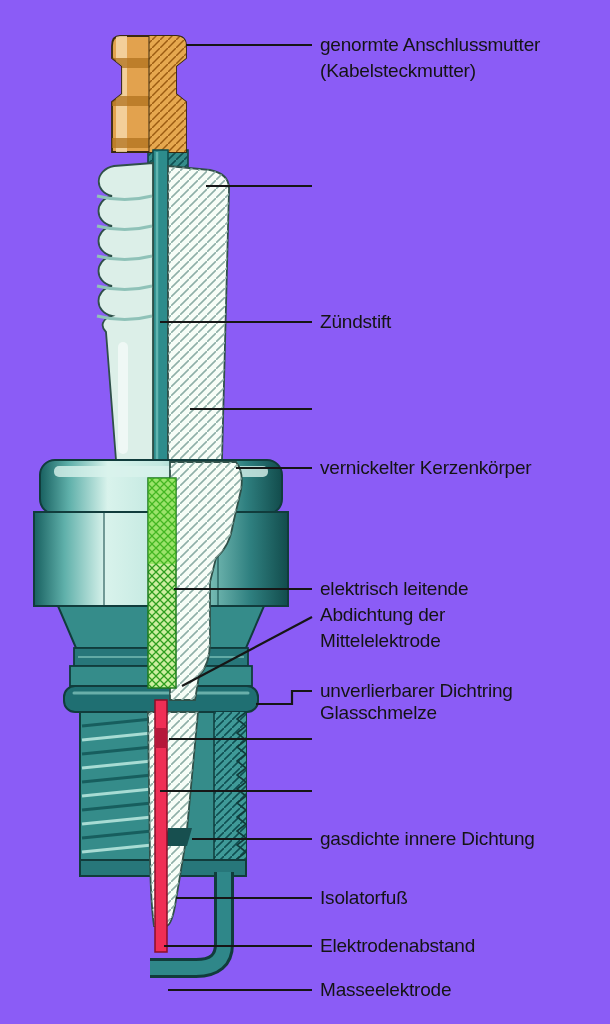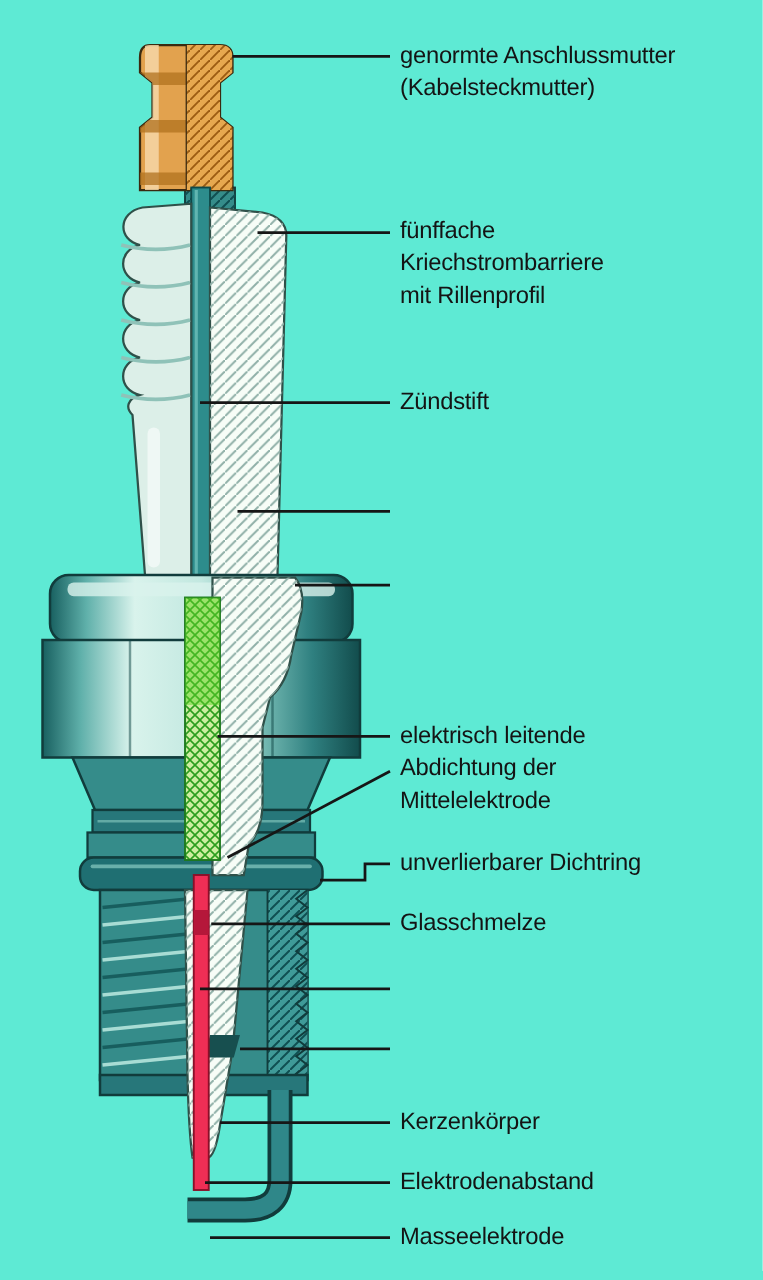--- a/index.html
+++ b/index.html
@@ -1,19 +1,19 @@
 <!DOCTYPE html>
 <html><head>
 <meta charset="utf-8">
 <style>
   html,body{margin:0;padding:0;}
   .stage{
     position:relative;
     width:610px;height:1024px;
-    background:#5eead4;
+    background:#8b5cf6;
     overflow:hidden;
     font-family:"Liberation Sans",sans-serif;
   }
   .stage svg{position:absolute;left:0;top:0;}
   .label{
     position:absolute;
     left:320px;
     max-width:288px;
     font-size:19px;
     line-height:26px;
@@ -181,26 +181,25 @@
     <line x1="160" y1="791" x2="312" y2="791"></line>
     <line x1="192" y1="839" x2="312" y2="839"></line>
     <line x1="176" y1="898" x2="312" y2="898"></line>
     <line x1="164" y1="946" x2="312" y2="946"></line>
     <line x1="168" y1="990" x2="312" y2="990"></line>
   </g>
 </svg>
 
   <div class="label" style="top:32px">genormte Anschlussmutter
 (Kabelsteckmutter)</div>
-  <div class="label" style="top:172px">fünffache
-Kriechstrombarriere
-mit Rillenprofil</div>
   <div class="label" style="top:309px">Zündstift</div>
+  <div class="label" style="top:455px">vernickelter Kerzenkörper</div>
   <div class="label" style="top:678px">unverlierbarer Dichtring</div>
   <div class="label" style="top:576px">elektrisch leitende
 Abdichtung der
 Mittelelektrode</div>
-  <div class="label" style="top:726px">Glasschmelze</div>
-  <div class="label" style="top:885px">Kerzenkörper</div>
+  <div class="label" style="top:700px">Glasschmelze</div>
+  <div class="label" style="top:826px">gasdichte innere Dichtung</div>
+  <div class="label" style="top:885px">Isolatorfuß</div>
   <div class="label" style="top:933px">Elektrodenabstand</div>
   <div class="label" style="top:977px">Masseelektrode</div>
 
 </div>
 
 </body></html>

